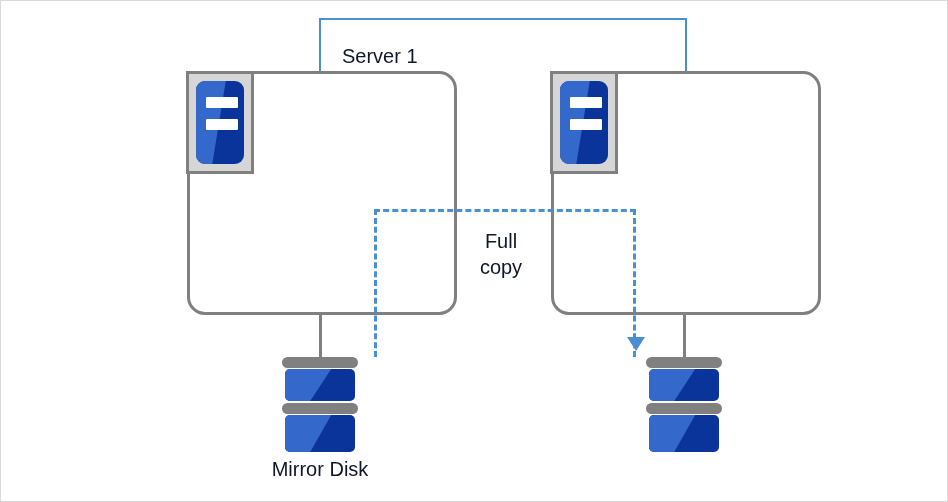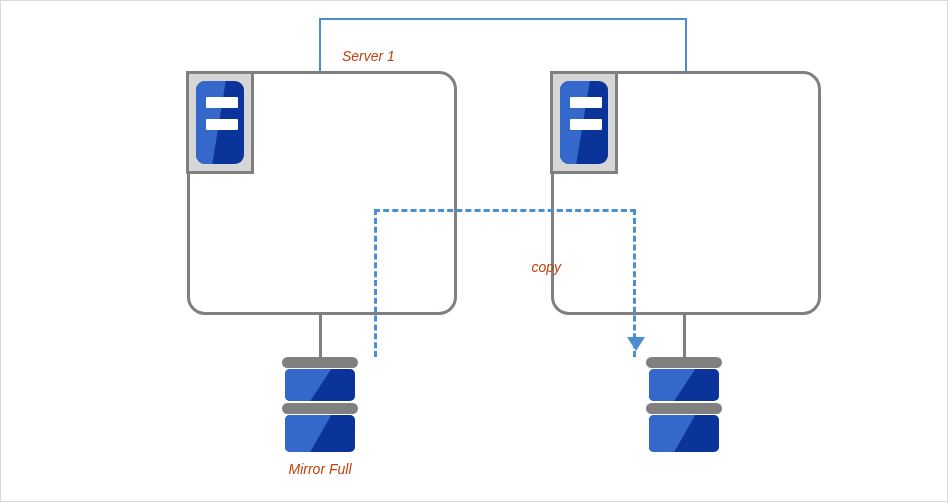--- a/index.html
+++ b/index.html
@@ -100,25 +100,24 @@
     width: 0;
     height: 0;
     border-left: 9px solid transparent;
     border-right: 9px solid transparent;
     border-top: 14px solid #4a8fd4;
   }
 
   
   .label {
     position: absolute;
-    color: #c2410c;
-    font-size: 14px;
+    color: #0f172a;
+    font-size: 20px;
     line-height: 26px;
     white-space: pre;
-    font-style: italic;
   }
   .label-center { text-align: center; }
 </style>
 </head>
 <body>
 
 <div id="canvas">
 
   <div class="link-top abs" style="left:318px; top:17px; width:368px; height:54px;"></div>
 
@@ -135,21 +134,21 @@
 
   <div class="lead-line" style="left:318px; top:313px; width:3px; height:47px;"></div>
 
   <div class="abs" style="left:281px; top:356px; width:76px; height:95px;">
     <div class="disk-plate" style="left:0px; top:0px; width:76px; height:11px;"></div>
     <div class="disk-block" style="left:3px; top:12px; width:70px; height:32px;"></div>
     <div class="disk-plate" style="left:0px; top:46px; width:76px; height:11px;"></div>
     <div class="disk-block" style="left:3px; top:58px; width:70px; height:37px;"></div>
   </div>
 
-  <div class="label label-center" style="left:239px; top:455px; width:160px;">Mirror Full</div>
+  <div class="label label-center" style="left:239px; top:455px; width:160px;">Mirror Disk</div>
 
 
   <div class="server-box abs" style="left:550px; top:70px; width:270px; height:244px;"></div>
 
   <div class="server-icon-frame abs" style="left:549px; top:70px; width:68px; height:103px;">
     <div class="server-icon-body">
       <div class="server-icon-slot" style="left:10px; top:16px; width:32px; height:11px;"></div>
       <div class="server-icon-slot" style="left:10px; top:38px; width:32px; height:11px;"></div>
     </div>
   </div>
@@ -161,15 +160,16 @@
     <div class="disk-block" style="left:3px; top:12px; width:70px; height:32px;"></div>
     <div class="disk-plate" style="left:0px; top:46px; width:76px; height:11px;"></div>
     <div class="disk-block" style="left:3px; top:58px; width:70px; height:37px;"></div>
   </div>
 
   <div class="label label-center" style="left:603px; top:455px; width:160px;"></div>
 
   <div class="copy-path abs" style="left:373px; top:208px; width:262px; height:148px;"></div>
   <div class="copy-arrow-head" style="left:626px; top:336px;"></div>
 
-  <div class="label label-center" style="left:440px; top:253px; width:120px;text-align:right;">copy</div>
+  <div class="label label-center" style="left:440px; top:227px; width:120px;">Full</div>
+  <div class="label label-center" style="left:440px; top:253px; width:120px;">copy</div>
 
 </div>
 
 </body></html>

